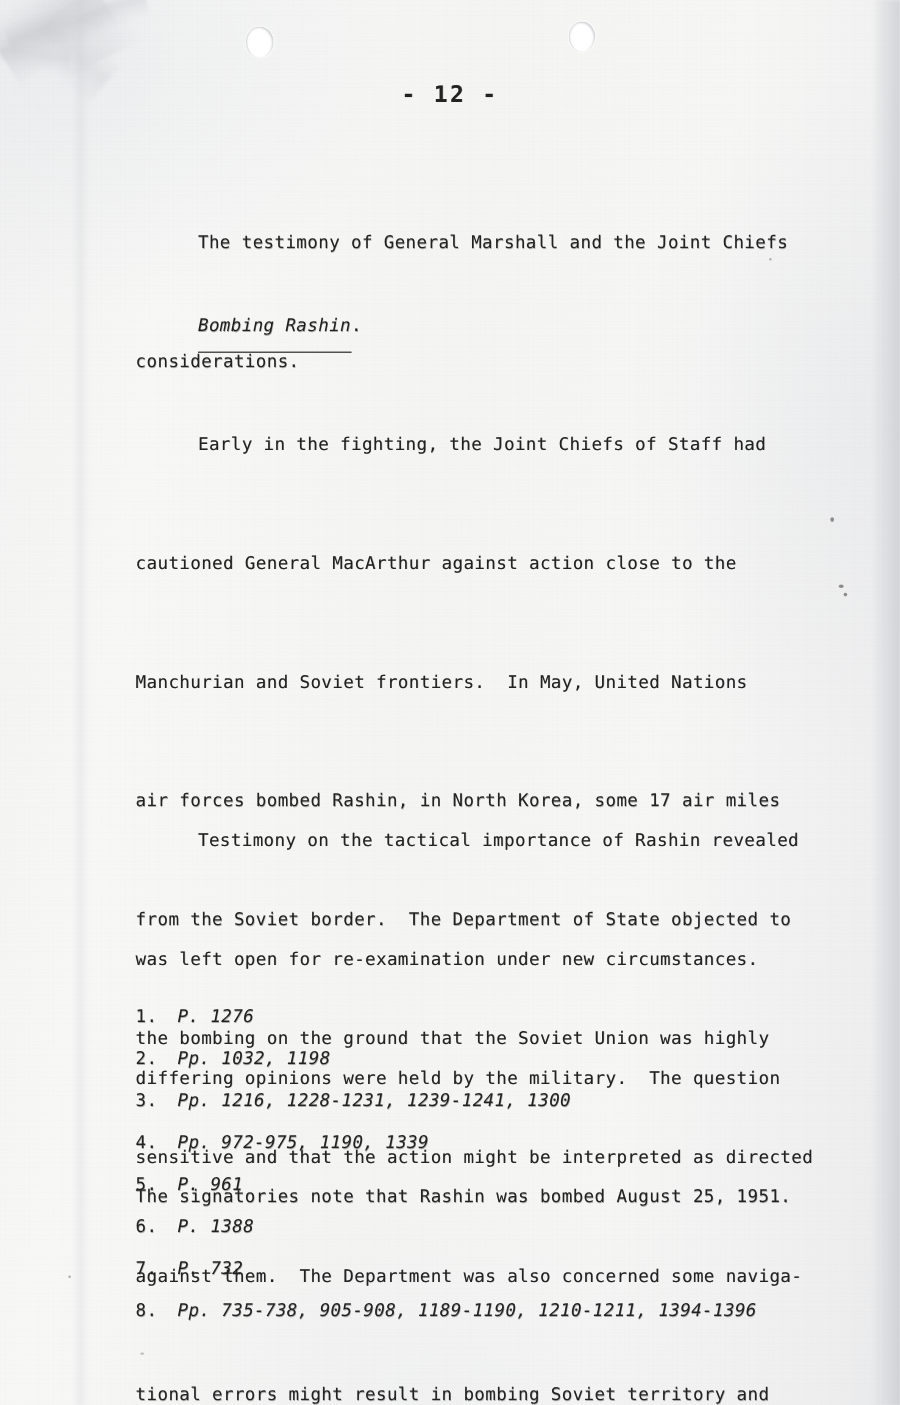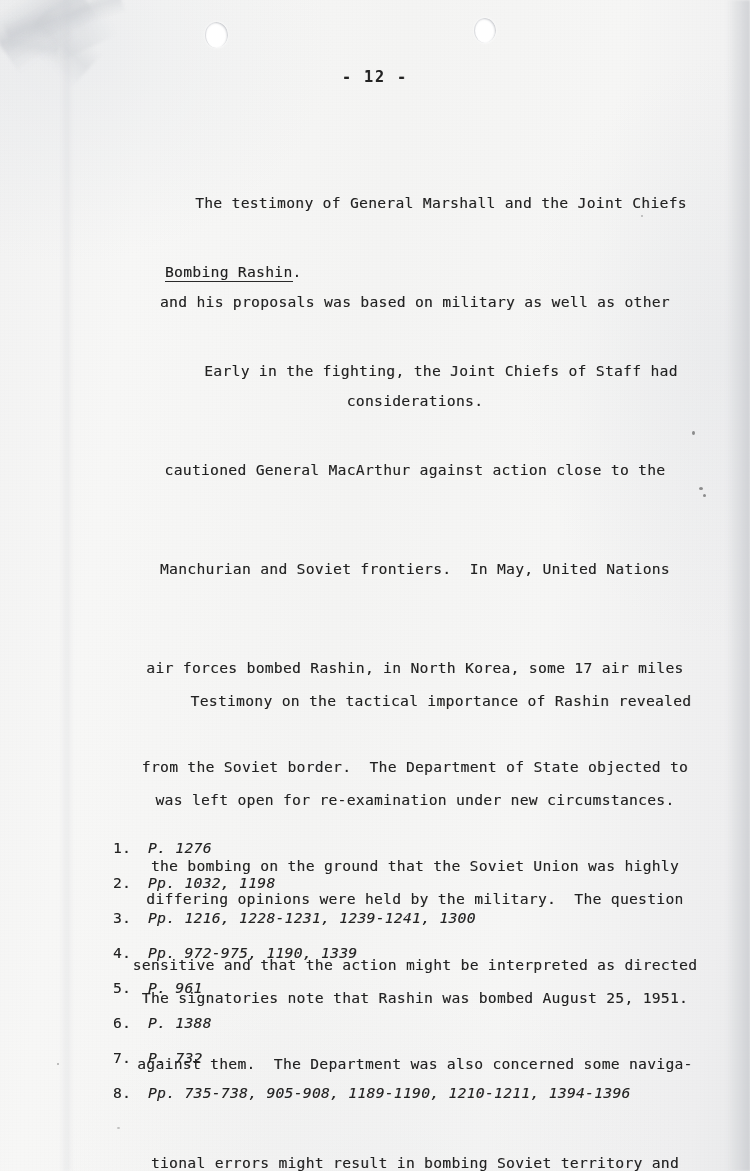--- a/index.html
+++ b/index.html
@@ -91,21 +91,21 @@
     position: absolute;
     inset: 0;
     z-index: 5;
   }
 
   .page-number {
     position: absolute;
     top: 68px;
     left: 0; right: 0;
     text-align: center;
-    font-size: 15px;
+    font-size: 19px;
     letter-spacing: 2px;
     font-weight: bold;
     color: #232323;
     text-shadow: 0.35px 0.35px 0 rgba(60,60,60,0.45);
   }
 
   .body-block {
     position: absolute;
     left: 113px;
     width: 604px;
@@ -113,34 +113,35 @@
 
   .para {
     font-size: 14.6px;
     line-height: 33px;
     letter-spacing: 0.32px;
     color: #222222;
     text-shadow: 0.35px 0.3px 0 rgba(70,70,70,0.42);
     white-space: pre-wrap;
     margin: 0;
   }
-  .para .ln { display: block; text-align: center; }
+  .para .ln { display: block; }
   .para .ln.indent { padding-left: 52px; }
 
   .section-head {
     font-size: 14.6px;
     line-height: 33px;
     letter-spacing: 0.32px;
     color: #1f1f1f;
     padding-left: 52px;
     text-shadow: 0.35px 0.3px 0 rgba(70,70,70,0.45);
   }
   .section-head .u {
     border-bottom: 1.4px solid #2a2a2a;
-    padding-bottom: 1px;
+    padding-bottom: 13px;
+    font-style: italic;
   }
 
   #para1 { top: 120px; }
   #head1 { top: 255px; position: absolute; left: 113px; }
   #para2 { top: 288px; }
   #para3 { top: 618px; }
 
   
   .notes {
     position: absolute;
@@ -186,21 +187,20 @@
   <div class="speck" style="left:641px; top:215px;  width:2px; height:2px; opacity:.35;"></div>
   <div class="speck" style="left:117px; top:1127px; width:3px; height:2px; opacity:.3;"></div>
 
   <div class="content">
 
     <div class="page-number">- 12 -</div>
 
     <div class="body-block" id="para1">
       <p class="para">
         <span class="ln indent">The testimony of General Marshall and the Joint Chiefs</span>
-        <span class="ln">and his proposals was based on military as well as other</span>
         <span class="ln">considerations.</span>
       </p>
     </div>
 
     <div class="section-head" id="head1">
       <span class="u">Bombing Rashin</span><span>.</span>
     </div>
 
     <div class="body-block" id="para2">
       <p class="para">

